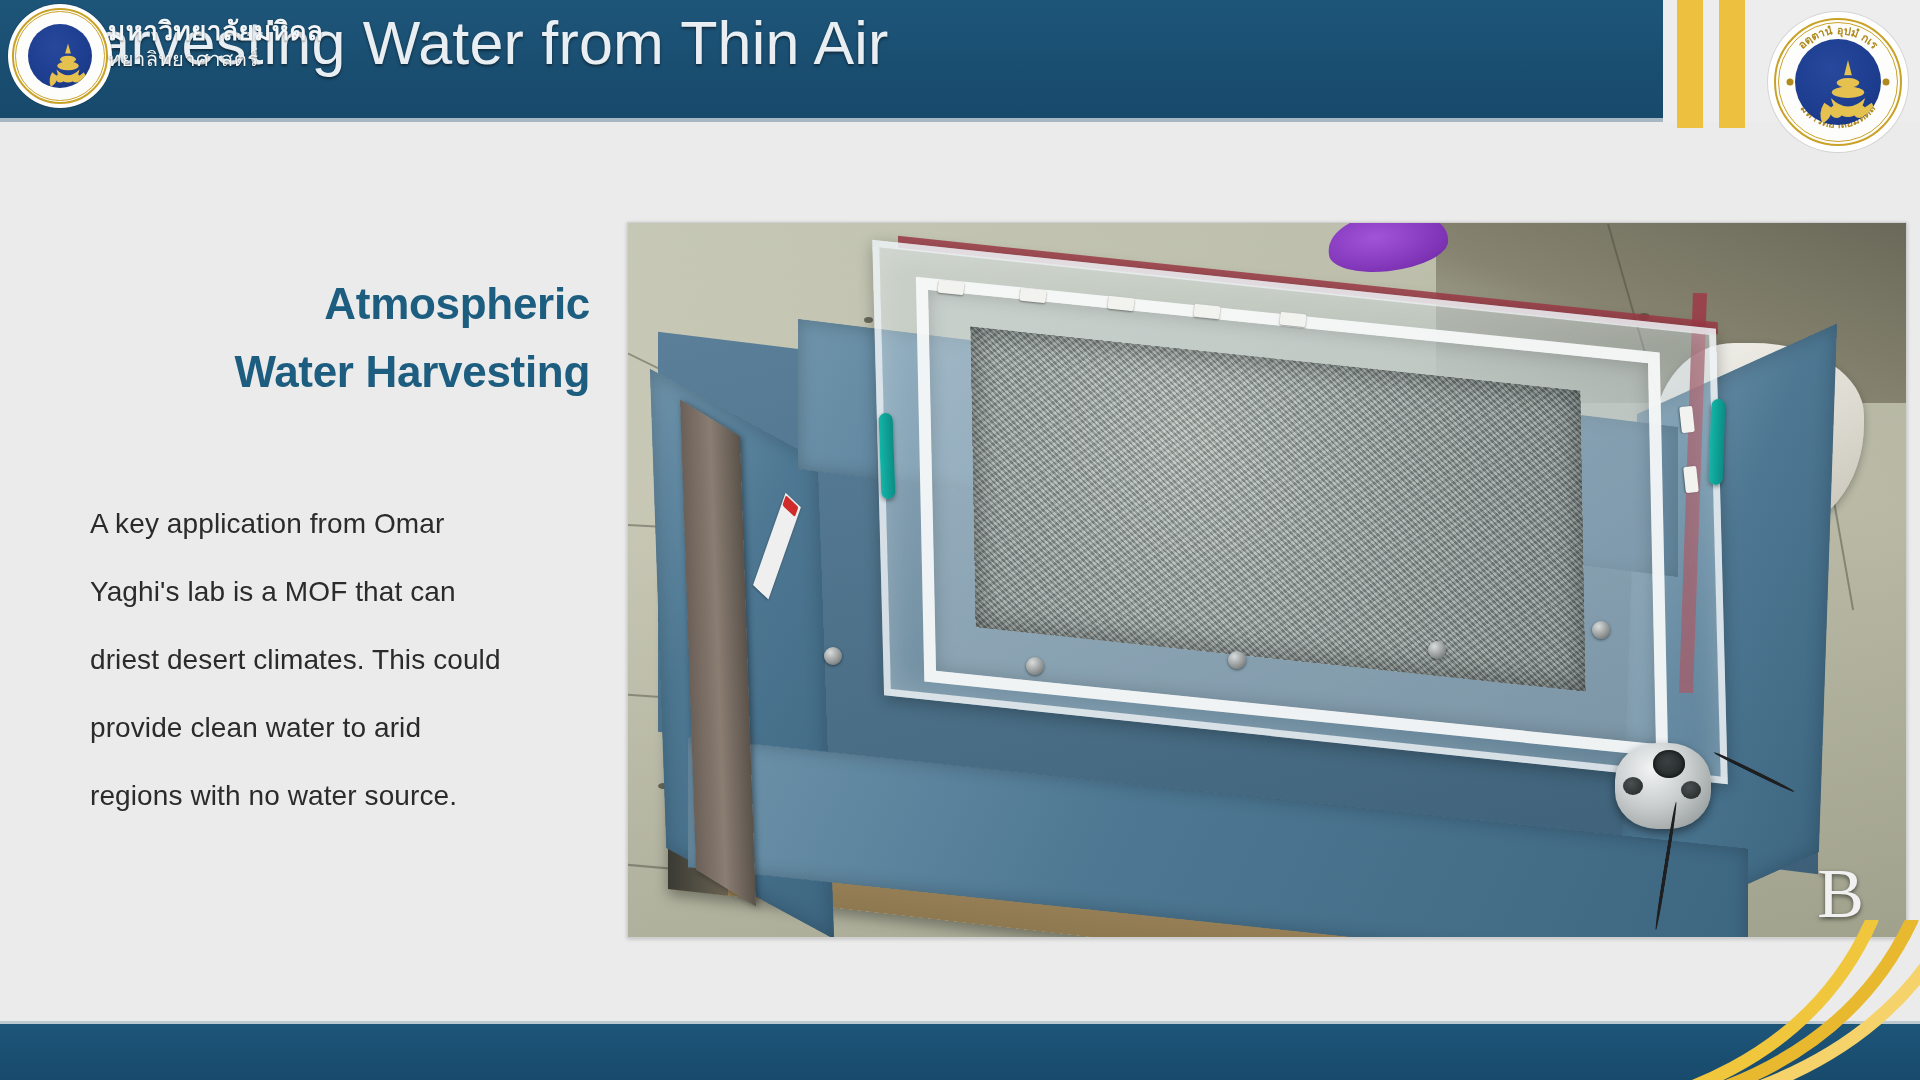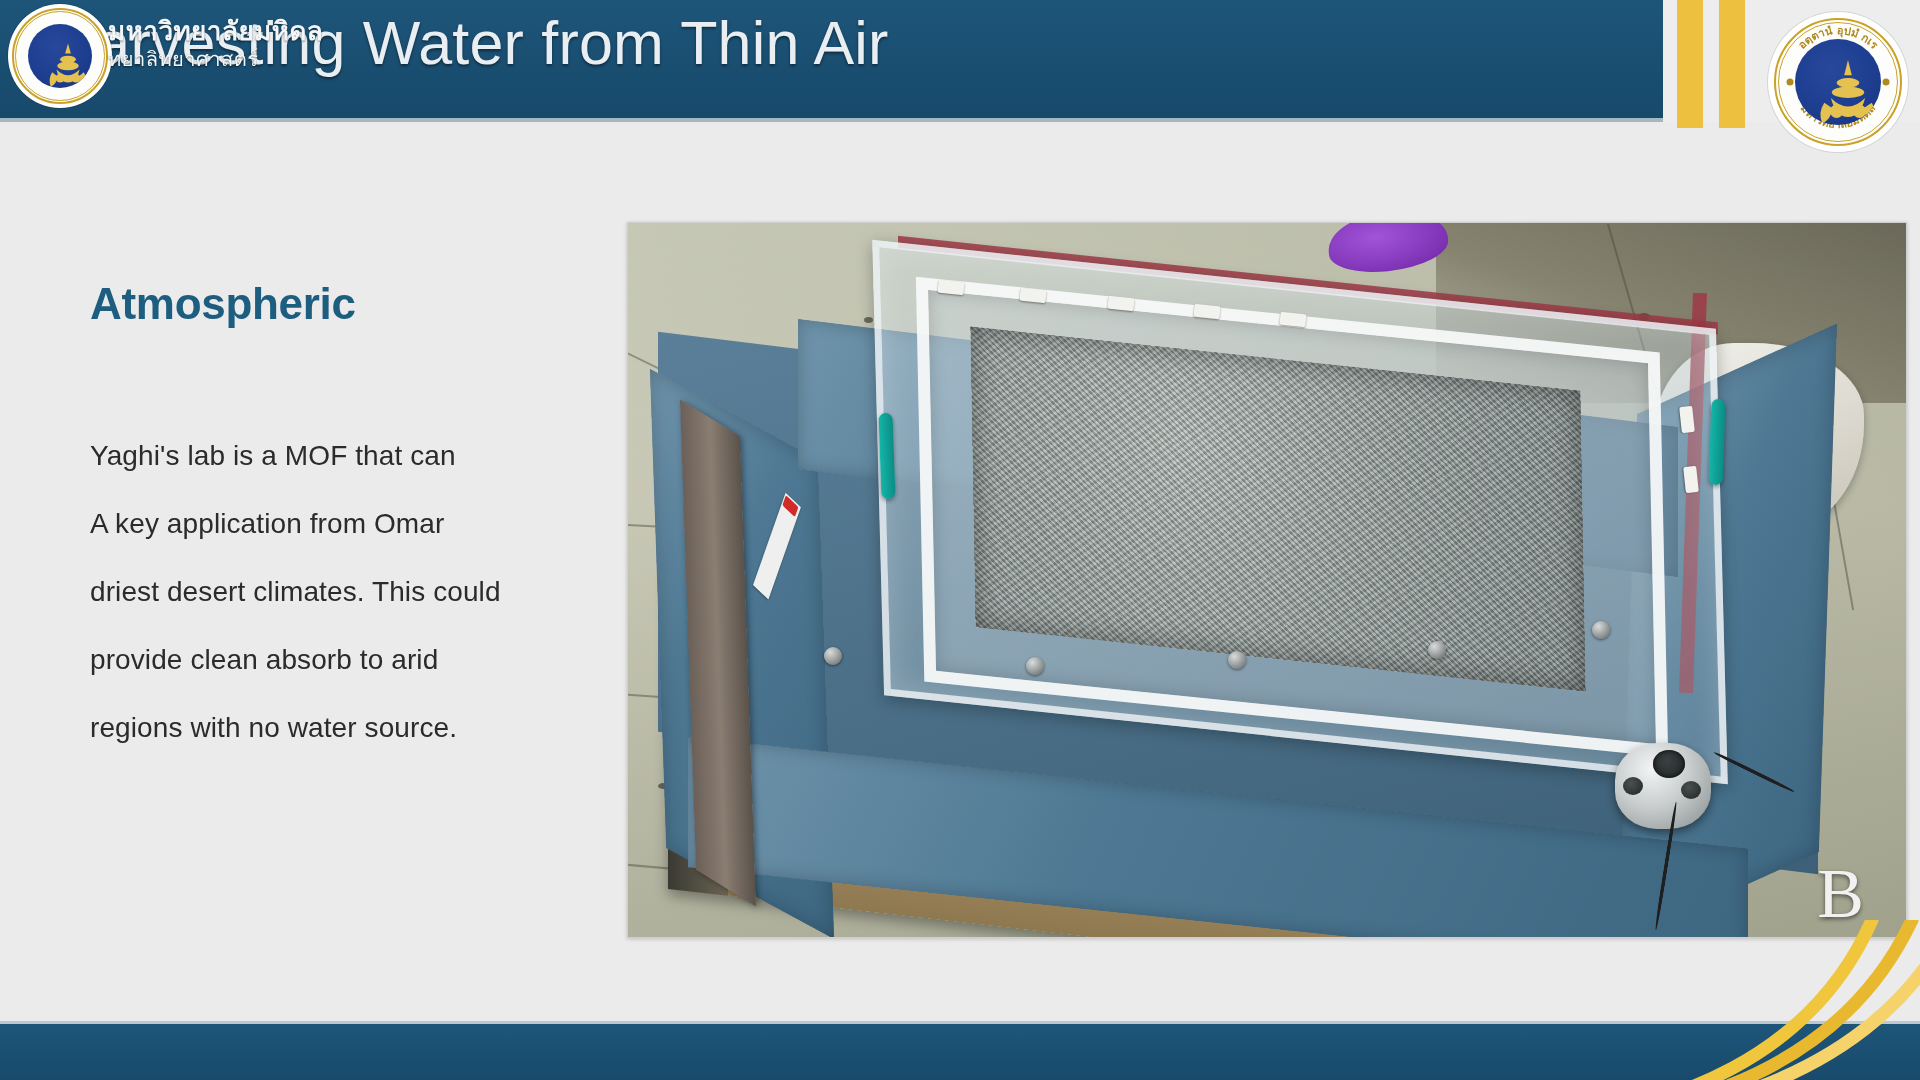--- a/index.html
+++ b/index.html
@@ -66,21 +66,21 @@
     text-shadow:0 1px 2px rgba(0,0,0,.5);
     font-family:"DejaVu Sans",sans-serif;
   }
   .thai-1{font-size:26px;line-height:30px;font-weight:600;letter-spacing:.5px;}
   .thai-2{font-size:20px;line-height:26px;font-weight:500;letter-spacing:.5px;}
 
   
   .col-left{position:absolute;left:90px;top:270px;width:500px;}
   .section-heading{
     font-size:44px;line-height:68px;font-weight:bold;color:#1d5e80;
-    margin:0 0 0 0;letter-spacing:-.3px;
+    margin:0 0 0 0;letter-spacing:-.3px;text-align:right;
   }
   .body-para{
     margin:84px 0 0 0;
     font-size:28px;line-height:68px;color:#2b2b2b;font-weight:400;
     letter-spacing:.1px;
   }
   .body-para .ln{display:block;white-space:nowrap;}
 
   
   .photo-frame{
@@ -336,26 +336,27 @@
           <path d="M-25,5 q-7,11 -2,22 q9,-5 11,-16 Z"></path>
           <path d="M25,5 q7,11 2,22 q-9,-5 -11,-16 Z"></path>
         </g>
       </svg>
     </div>
   </div>
 
   <div class="col-left">
     <div class="section-heading">
       <div>Atmospheric</div>
+      <div>Water Harvesting</div>
     </div>
     <div class="body-para">
+      <span class="ln">A key application from Omar</span>
       <span class="ln">Yaghi's lab is a MOF that can</span>
-      <span class="ln">A key application from Omar</span>
       <span class="ln">driest desert climates. This could</span>
-      <span class="ln">provide clean absorb to arid</span>
+      <span class="ln">provide clean water to arid</span>
       <span class="ln">regions with no water source.</span>
     </div>
   </div>
 
   <div class="photo-frame">
     <div class="photo">
 
       <div class="ground"></div>
       <div class="ground-dark"></div>
 

